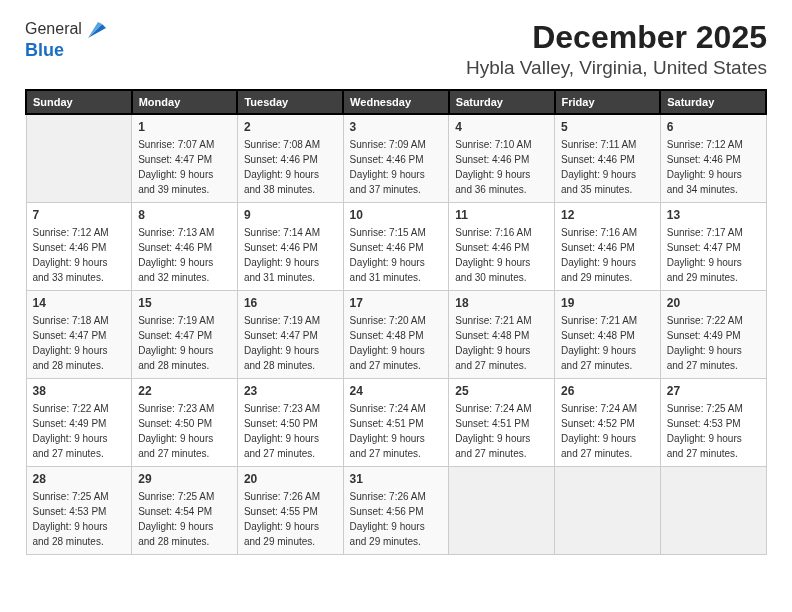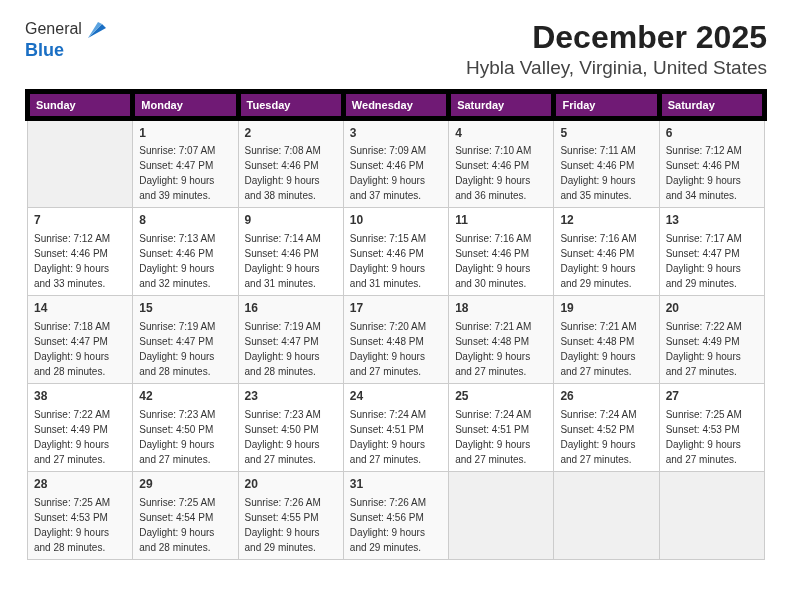--- a/index.html
+++ b/index.html
@@ -47,27 +47,27 @@
       color: #444;
       margin-top: 2px;
     }
     .calendar-table {
       width: 100%;
       border-collapse: collapse;
       border: 1px solid #ccc;
       font-size: 10.5px;
     }
     .calendar-table th {
-      background: #701a75;
+      background: #404040;
       color: #fff;
       text-align: left;
       padding: 5px 6px;
       font-size: 11px;
       font-weight: bold;
-      border: 5px solid #000000;
+      border: 2px solid #000000;
     }
     .calendar-table td {
       vertical-align: top;
       padding: 4px 6px;
       border: 1px solid #ccc;
       width: calc(100% / 7);
       min-height: 70px;
       height: 88px;
       background: #fff;
       color: #333;
@@ -216,21 +216,21 @@
         <span class="day-number">20</span>
         <span class="day-info">Sunrise: 7:22 AM<br>Sunset: 4:49 PM<br>Daylight: 9 hours and 27 minutes.</span>
       </td>
         </tr>
         <tr>
           <td>
         <span class="day-number">38</span>
         <span class="day-info">Sunrise: 7:22 AM<br>Sunset: 4:49 PM<br>Daylight: 9 hours and 27 minutes.</span>
       </td>
           <td>
-        <span class="day-number">42</span>
+        <span class="day-number">22</span>
         <span class="day-info">Sunrise: 7:23 AM<br>Sunset: 4:50 PM<br>Daylight: 9 hours and 27 minutes.</span>
       </td>
           <td>
         <span class="day-number">23</span>
         <span class="day-info">Sunrise: 7:23 AM<br>Sunset: 4:50 PM<br>Daylight: 9 hours and 27 minutes.</span>
       </td>
           <td>
         <span class="day-number">24</span>
         <span class="day-info">Sunrise: 7:24 AM<br>Sunset: 4:51 PM<br>Daylight: 9 hours and 27 minutes.</span>
       </td>

